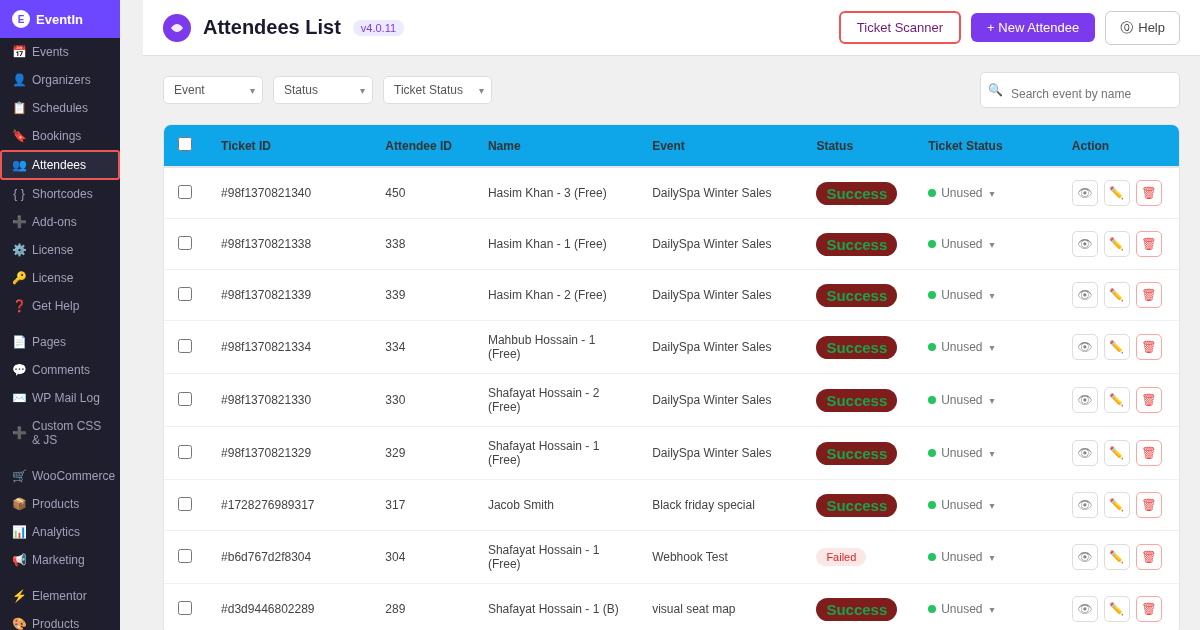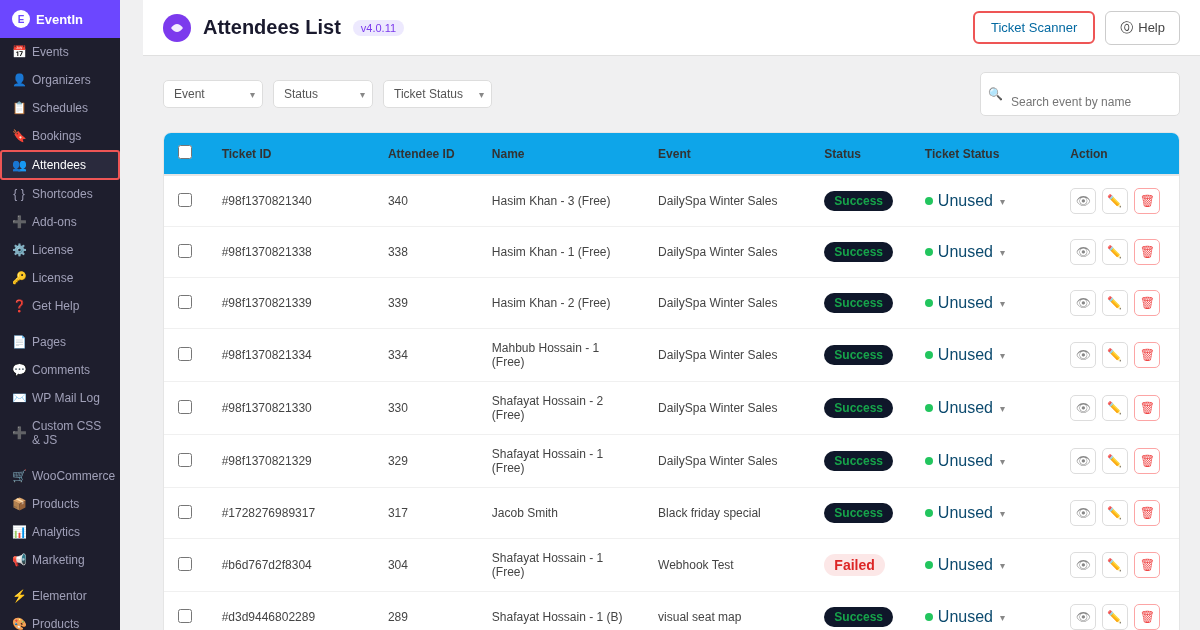--- a/index.html
+++ b/index.html
@@ -18,59 +18,59 @@
     
     .main { flex: 1; display: flex; flex-direction: column; overflow: hidden; margin-left: 23px; }
 
     
     .topbar { background: white; padding: 10px 20px; display: flex; align-items: center; justify-content: space-between; border-bottom: 1px solid #e0e0e0; height: 56px; }
     .topbar-left { display: flex; align-items: center; gap: 12px; }
     .topbar-logo { width: 28px; height: 28px; }
     .topbar-title { font-size: 20px; font-weight: 700; color: #1a1a2e; }
     .version-badge { background: #ede9fe; color: #7c3aed; font-size: 11px; padding: 2px 8px; border-radius: 10px; font-weight: 500; }
     .topbar-right { display: flex; align-items: center; gap: 10px; }
-    .btn-ticket-scanner { border: 2px solid #e55; background: white; color: #0369a1; padding: 7px 16px; border-radius: 6px; cursor: pointer; font-size: 13px; font-weight: 500; }
+    .btn-ticket-scanner { border: 2px solid #e55; background: white; color: #701a75; padding: 7px 16px; border-radius: 6px; cursor: pointer; font-size: 13px; font-weight: 500; }
     .btn-new-attendee { background: #7c3aed; color: white; padding: 7px 16px; border-radius: 6px; cursor: pointer; font-size: 13px; font-weight: 500; border: none; display: flex; align-items: center; gap: 4px; }
     .btn-help { border: 1px solid #ccc; background: white; color: #444; padding: 7px 14px; border-radius: 6px; cursor: pointer; font-size: 13px; display: flex; align-items: center; gap: 5px; }
 
     
     .content { flex: 1; overflow-y: auto; padding: 16px 20px; }
 
     
     .filters { display: flex; align-items: center; gap: 10px; margin-bottom: 16px; }
     .filter-select { border: 1px solid #ddd; border-radius: 5px; padding: 6px 28px 6px 10px; font-size: 12px; color: #555; background: white; appearance: none; cursor: pointer; position: relative; min-width: 100px; }
     .filter-wrap { position: relative; }
     .filter-wrap::after { content: '▾'; position: absolute; right: 8px; top: 50%; transform: translateY(-50%); font-size: 10px; color: #888; pointer-events: none; }
     .search-wrap { margin-left: auto; position: relative; }
-    .search-input { border: 1px solid #ddd; border-radius: 5px; padding: 22px 10px 6px 30px; font-size: 12px; color: #555; background: white; width: 200px; }
+    .search-input { border: 1px solid #ddd; border-radius: 5px; padding: 14px 10px 6px 30px; font-size: 12px; color: #555; background: white; width: 200px; }
     .search-icon-inside { position: absolute; left: 8px; top: 50%; transform: translateY(-50%); color: #aaa; font-size: 12px; }
 
     
     .table-container { background: white; border-radius: 8px; border: 1px solid #e5e5e5; overflow: hidden; }
     table { width: 100%; border-collapse: collapse; }
     thead tr { background: #0ea5e9; border-bottom: 2px solid #e5e5e5; }
     th { padding: 12px 14px; text-align: left; font-size: 12px; font-weight: 600; color: #333; }
     td { padding: 12px 14px; font-size: 12px; color: #444; border-bottom: 1px solid #f0f0f0; vertical-align: middle; }
     tr:last-child td { border-bottom: none; }
     .checkbox { width: 14px; height: 14px; cursor: pointer; }
     .col-checkbox { width: 30px; }
     .col-ticketid { width: 160px; }
     .col-attendeeid { width: 100px; }
     .col-name { width: 160px; }
     .col-event { width: 160px; }
     .col-status { width: 90px; }
     .col-ticketstatus { width: 140px; }
     .col-action { width: 90px; }
 
-    .badge-success { background: #0f172a; color: #16a34a; padding: 3px 10px; border-radius: 20px; font-size: 12px; font-weight: 600; }
-    .badge-failed { background: #fce7e7; color: #dc2626; padding: 3px 10px; border-radius: 20px; font-size: 14px; font-weight: 700; }
+    .badge-success { background: #7f1d1d; color: #16a34a; padding: 3px 10px; border-radius: 20px; font-size: 15px; font-weight: 600; }
+    .badge-failed { background: #fce7e7; color: #dc2626; padding: 3px 10px; border-radius: 20px; font-size: 11px; font-weight: 400; }
 
     .ticket-status-cell { display: flex; align-items: center; gap: 5px; }
     .dot-green { width: 8px; height: 8px; border-radius: 50%; background: #22c55e; flex-shrink: 0; }
-    .ticket-status-text { color: #0c4a6e; font-size: 16px; }
+    .ticket-status-text { color: #737373; font-size: 12px; }
     .chevron-down { font-size: 10px; color: #888; margin-left: 2px; }
 
     .action-icons { display: flex; gap: 6px; align-items: center; }
     .action-icon { width: 26px; height: 26px; border-radius: 5px; border: 1px solid #ddd; display: flex; align-items: center; justify-content: center; cursor: pointer; color: #888; font-size: 12px; background: white; }
     .action-icon.delete { border-color: #fca5a5; color: #ef4444; }
   </style>
 </head>
 <body>
 
 <div class="sidebar">
@@ -172,20 +172,21 @@
     <div class="topbar-left">
       <svg class="topbar-logo" viewBox="0 0 28 28" fill="none" xmlns="http://www.w3.org/2000/svg">
         <circle cx="14" cy="14" r="14" fill="#7c3aed"></circle>
         <path d="M8 14 Q14 6 20 14 Q14 22 8 14Z" fill="white" opacity="0.9"></path>
       </svg>
       <h1 class="topbar-title">Attendees List</h1>
       <span class="version-badge">v4.0.11</span>
     </div>
     <div class="topbar-right">
       <button class="btn-ticket-scanner">Ticket Scanner</button>
+      <button class="btn-new-attendee">+ New Attendee</button>
       <button class="btn-help">
         <span>⓪</span>
         <span>Help</span>
       </button>
     </div>
   </div>
 
   <div class="content">
 
     <div class="filters">
@@ -223,21 +224,21 @@
             <th class="col-ticketstatus">Ticket Status</th>
             <th class="col-action">Action</th>
           </tr>
         </thead>
         <tbody id="table-body">
         <tr>
     <td class="col-checkbox">
       <input type="checkbox" class="checkbox" style="">
     </td>
     <td class="col-ticketid">#98f1370821340</td>
-    <td class="col-attendeeid">340</td>
+    <td class="col-attendeeid">450</td>
     <td class="col-name">Hasim Khan - 3 (Free)</td>
     <td class="col-event">DailySpa Winter Sales</td>
     <td class="col-status">
       <span class="badge-success">Success</span>
     </td>
     <td class="col-ticketstatus">
       <div class="ticket-status-cell">
         <div class="dot-green"></div>
         <span class="ticket-status-text">Unused</span>
         <span class="chevron-down">▾</span>

